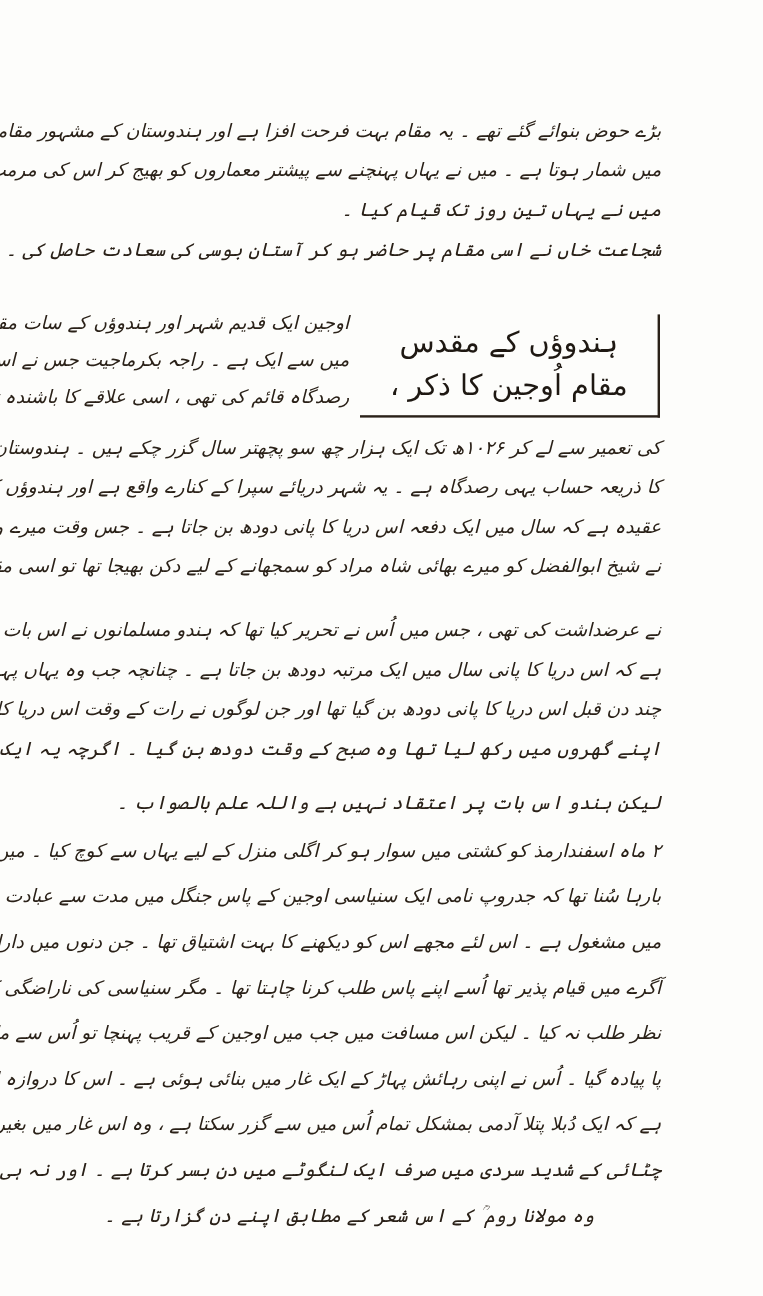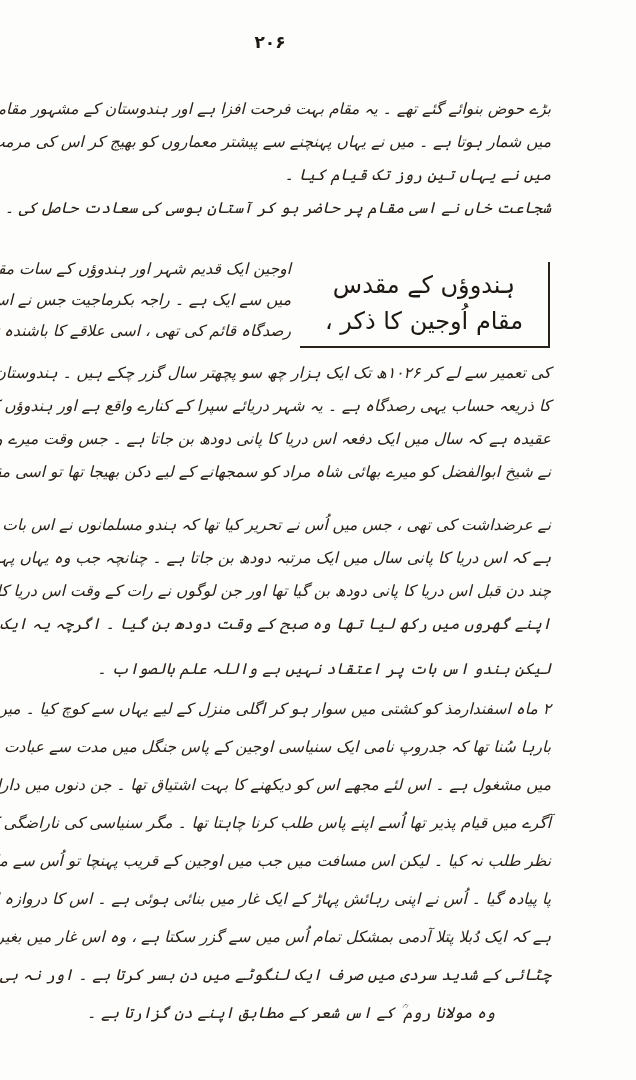--- a/index.html
+++ b/index.html
@@ -36,21 +36,20 @@
   .heading-line {
     position: absolute; right: 14px; width: 220px;
     font-size: 24px; line-height: 30px; text-align: center; white-space: nowrap;
     color: #1e1812;
   }
 </style>
 </head>
 <body>
 
 <div class="page">
-  <div class="page-number">۲۰۶</div>
 
   <div class="line" style="top:98px">بڑے حوض بنوائے گئے تھے ۔ یہ مقام بہت فرحت افزا ہے اور ہندوستان کے مشہور مقامات</div>
   <div class="line" style="top:131px">میں شمار ہوتا ہے ۔ میں نے یہاں پہنچنے سے پیشتر معماروں کو بھیج کر اس کی مرمت کرائی اور پھر</div>
   <div class="line centered" style="top:197px">شجاعت خاں نے اسی مقام پر حاضر ہو کر آستان بوسی کی سعادت حاصل کی ۔</div>
   <div class="line short" style="top:164px">میں نے یہاں تین روز تک قیام کیا ۔</div>
 
   <div class="heading-box">
     <div class="heading-line" style="top:44px">مقام اُوجین کا ذکر ،</div>
     <div class="heading-line" style="top:8px">ہندوؤں کے مقدس</div>
   </div>

